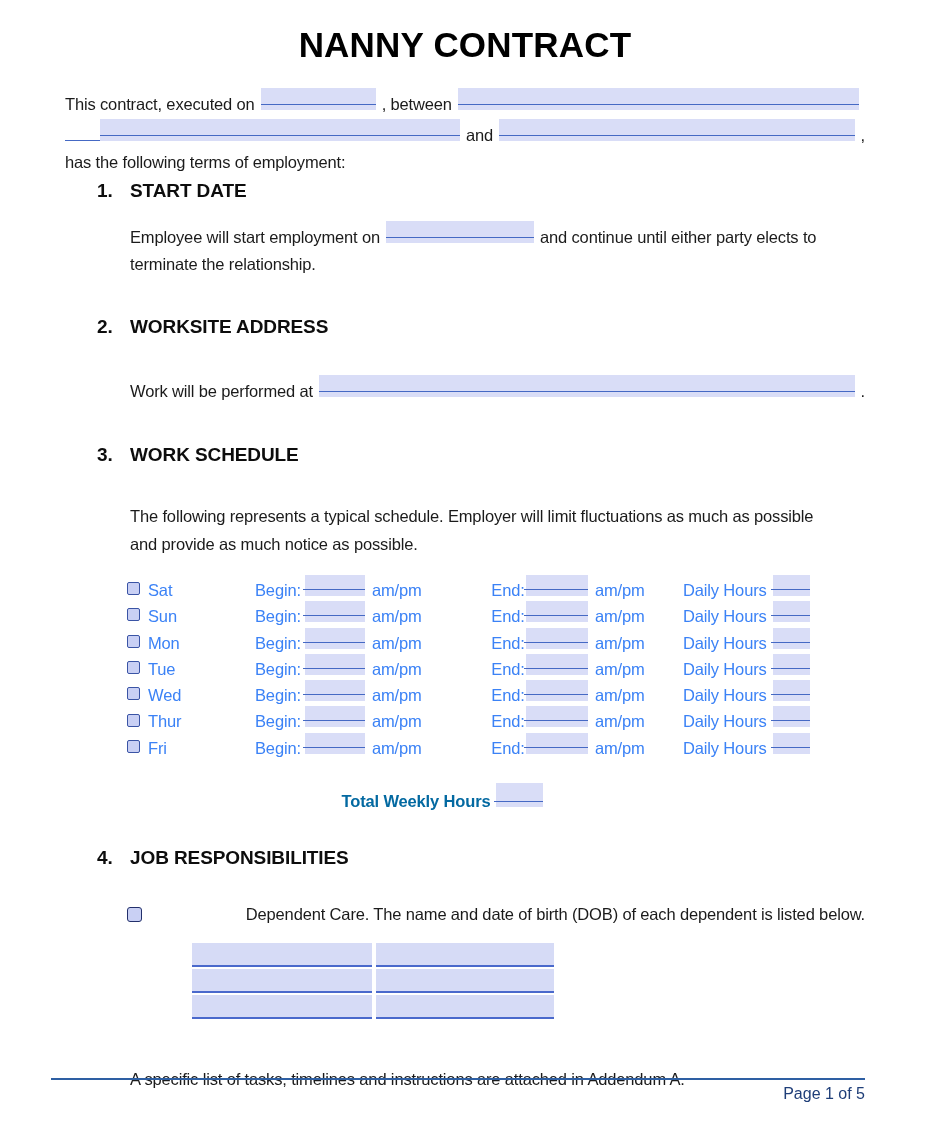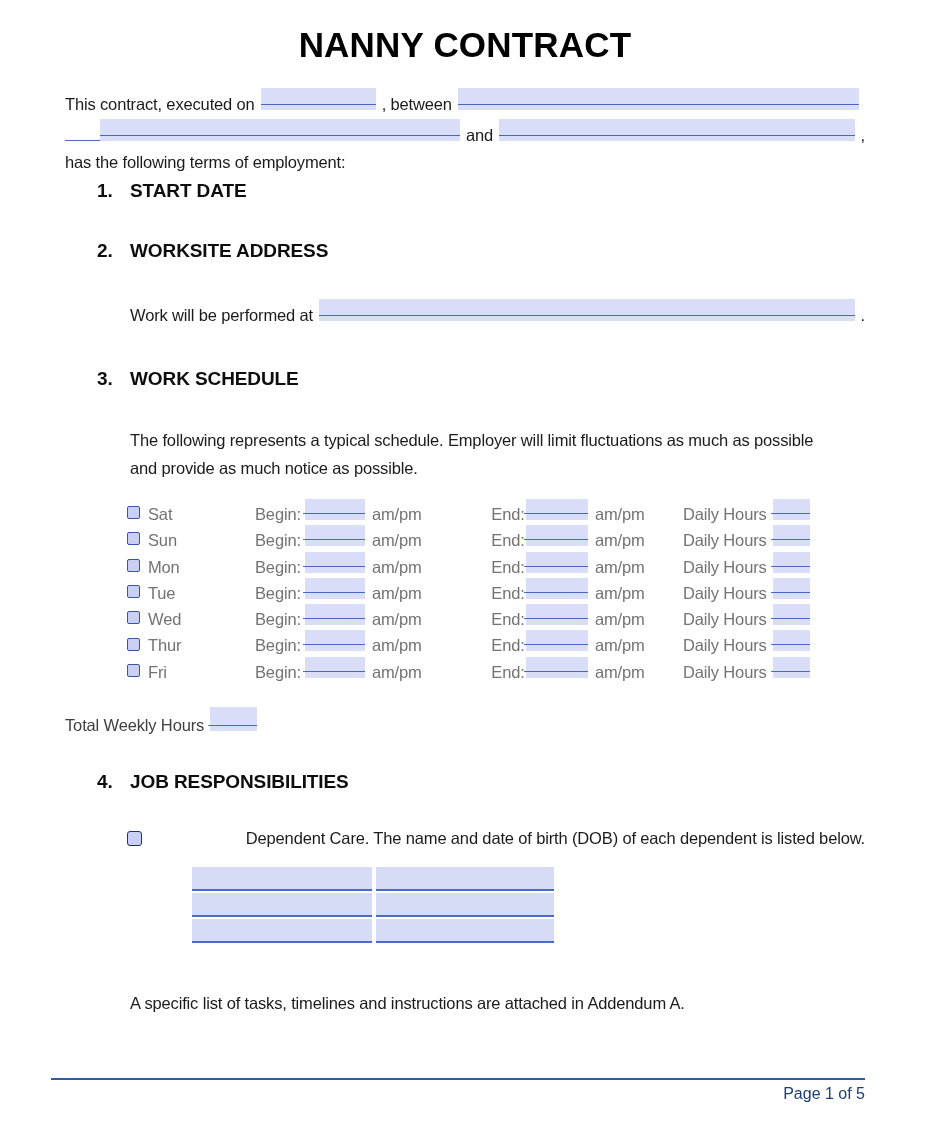--- a/index.html
+++ b/index.html
@@ -32,21 +32,21 @@
     border-bottom:1.6px solid #4569C4;
   }
   
   .sec-head {
     display:flex; align-items:baseline; font-size:19px; font-weight:bold;
     color:#0d0d0d; margin-left:32px; line-height:24px; letter-spacing:-0.1px;
   }
   .sec-num { width:33px; }
   .para { margin-left:65px; line-height:27.5px; }
   
-  .sched { margin-top:17px; color:#737373; }
+  .sched { margin-top:17px; color:#3b82f6; }
   .sched-row { display:flex; align-items:baseline; height:26.3px; margin-left:62px; white-space:nowrap; }
   .cb {
     display:inline-block; width:13px; height:13px; box-sizing:border-box;
     background:#C9D0F4; border:1.6px solid #3A54A5; border-radius:2px;
     margin-right:8px; align-self:center; margin-top:1px;
   }
   .day   { width:107px; }
   .slbl  { display:inline-block; overflow:visible; }
   .w-begin { width:50px; }
   .w-ampm  { width:56px; margin-right:62px; }
@@ -58,22 +58,22 @@
     margin-bottom:-6px;
   }
   .sfield::after {
     content:""; position:absolute; left:-2px; right:0; bottom:6px;
     border-bottom:1.5px solid #4569C4;
   }
   .f-begin { width:60px; margin-right:7px; }
   .f-end   { width:62px; margin-right:7px; }
   .f-dh    { width:37px; }
   .total-line {
-    display:flex; justify-content:flex-start; align-items:baseline;
-    margin-top:24px; line-height:27px; color:#404040;
+    display:flex; justify-content:center; align-items:baseline;
+    margin-top:24px; line-height:27px; color:#0369a1;font-weight:bold;
   }
   .f-total { width:47px; height:24px; margin:0 45px -7px 6px; }
   .f-total::after { bottom:5px; }
   
   .depcare { display:flex; align-items:baseline; margin-left:62px; margin-top:32px; line-height:24px;justify-content:space-between; }
   .cb-lg {
     display:inline-block; width:15px; height:15px; box-sizing:border-box;
     background:#C9D0F4; border:1.8px solid #23306B; border-radius:3px;
     margin-right:18px; align-self:center; flex:0 0 auto;
   }
@@ -121,20 +121,30 @@
     </div>
     <div class="line">
       <span>has the following terms of employment:</span>
     </div>
   </div>
 
   <div class="sec-head mt2">
     <span class="sec-num">1.</span>
     <span>START DATE</span>
   </div>
+  <div class="para mt18">
+    <div class="line">
+      <span>Employee will start employment on</span>
+      <span class="ifield" style="width:148px"></span>
+      <span>and continue until either party elects to</span>
+    </div>
+    <div class="line">
+      <span>terminate the relationship.</span>
+    </div>
+  </div>
 
   <div class="sec-head mt36">
     <span class="sec-num">2.</span>
     <span>WORKSITE ADDRESS</span>
   </div>
   <div class="para mt22">
     <div class="line">
       <span>Work will be performed at</span>
       <span class="ifield grow"></span>
       <span>.</span>

